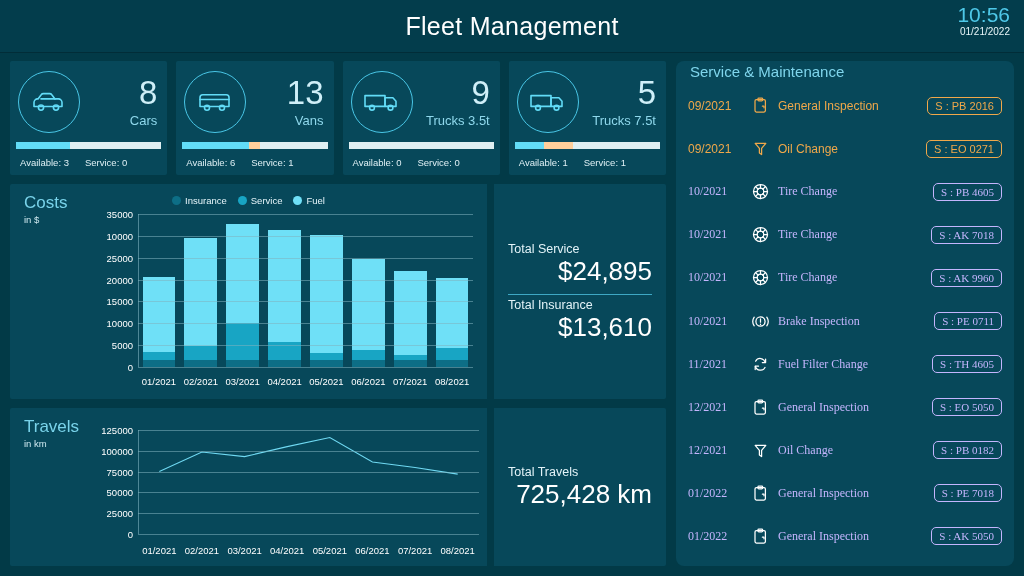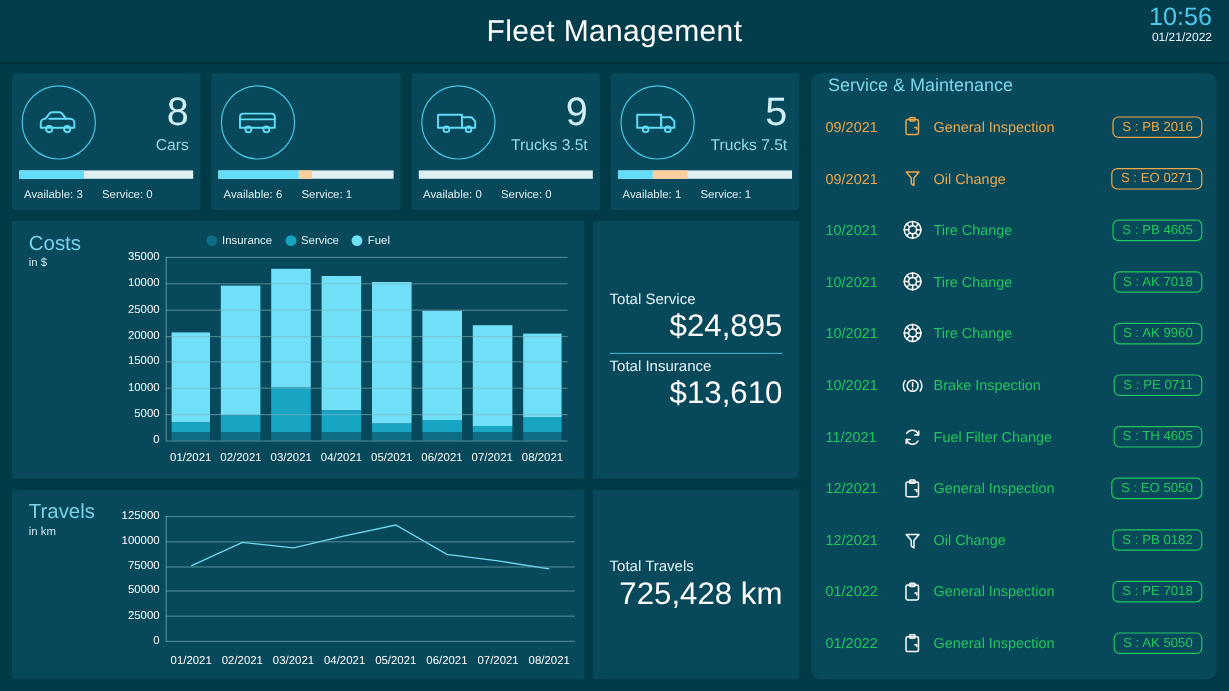--- a/index.html
+++ b/index.html
@@ -82,21 +82,21 @@
   
   .service-panel{flex:1;background:#07485a;border-radius:8px;padding:0 12px 8px 12px;box-sizing:border-box;display:flex;flex-direction:column;}
   .service-title{font-size:15px;color:#7fd5ec;margin:2px 0 4px 2px;}
   .service-list{flex:1;display:flex;flex-direction:column;}
   .service-row{flex:1;display:flex;align-items:center;gap:8px;font-size:12px;}
   .sv-date{width:54px;flex:0 0 54px;}
   .sv-icon{width:20px;flex:0 0 20px;display:flex;align-items:center;justify-content:center;}
   .sv-name{flex:1;}
   .sv-plate{border:1px solid currentColor;border-radius:5px;padding:2px 7px;font-size:11px;white-space:nowrap;}
   .row-due{color:#f0a84a;}
-  .row-ok{color:#22c55e;}
+  .row-ok{color:#c4b5fd;font-family:Liberation Serif, serif;}
 </style>
 </head>
 <body>
 
 <div class="app">
 
   <div class="header">
     <div class="header-title">Fleet Management</div>
     <div class="header-clock">
       <div class="clock-time">10:56</div>
@@ -136,20 +136,24 @@
           <div class="kpi-card">
     <div class="kpi-main">
       <div class="kpi-icon">
                 <svg width="38" height="26" viewBox="0 0 38 26">
       <path fill="none" stroke="#62dcf7" stroke-width="1.6" stroke-linecap="round" stroke-linejoin="round" d="M4 17.5h29V8.4c0-1.5-1.2-2.7-2.7-2.7H6.7C5.2 5.7 4 6.9 4 8.4z"></path>
       <path fill="none" stroke="#62dcf7" stroke-width="1.6" stroke-linecap="round" stroke-linejoin="round" d="M4 10.5h29"></path>
       <circle fill="none" stroke="#62dcf7" stroke-width="1.6" stroke-linecap="round" stroke-linejoin="round" cx="11" cy="18.8" r="2.5"></circle>
                   <circle fill="none" stroke="#62dcf7" stroke-width="1.6" stroke-linecap="round" stroke-linejoin="round" cx="26" cy="18.8" r="2.5"></circle>
                 </svg>
               </div>
+      <div class="kpi-nums">
+        <div class="kpi-count">13</div>
+        <div class="kpi-label">Vans</div>
+      </div>
     </div>
     <div class="kpi-bar">
       <div class="bar-avail" style="width:46.15384615384615%"></div>
       <div class="bar-serv" style="width:7.6923076923076925%"></div>
     </div>
     <div class="kpi-foot">
       <span>Available: 6</span>
       <span>Service: 1</span>
     </div>
           </div>

